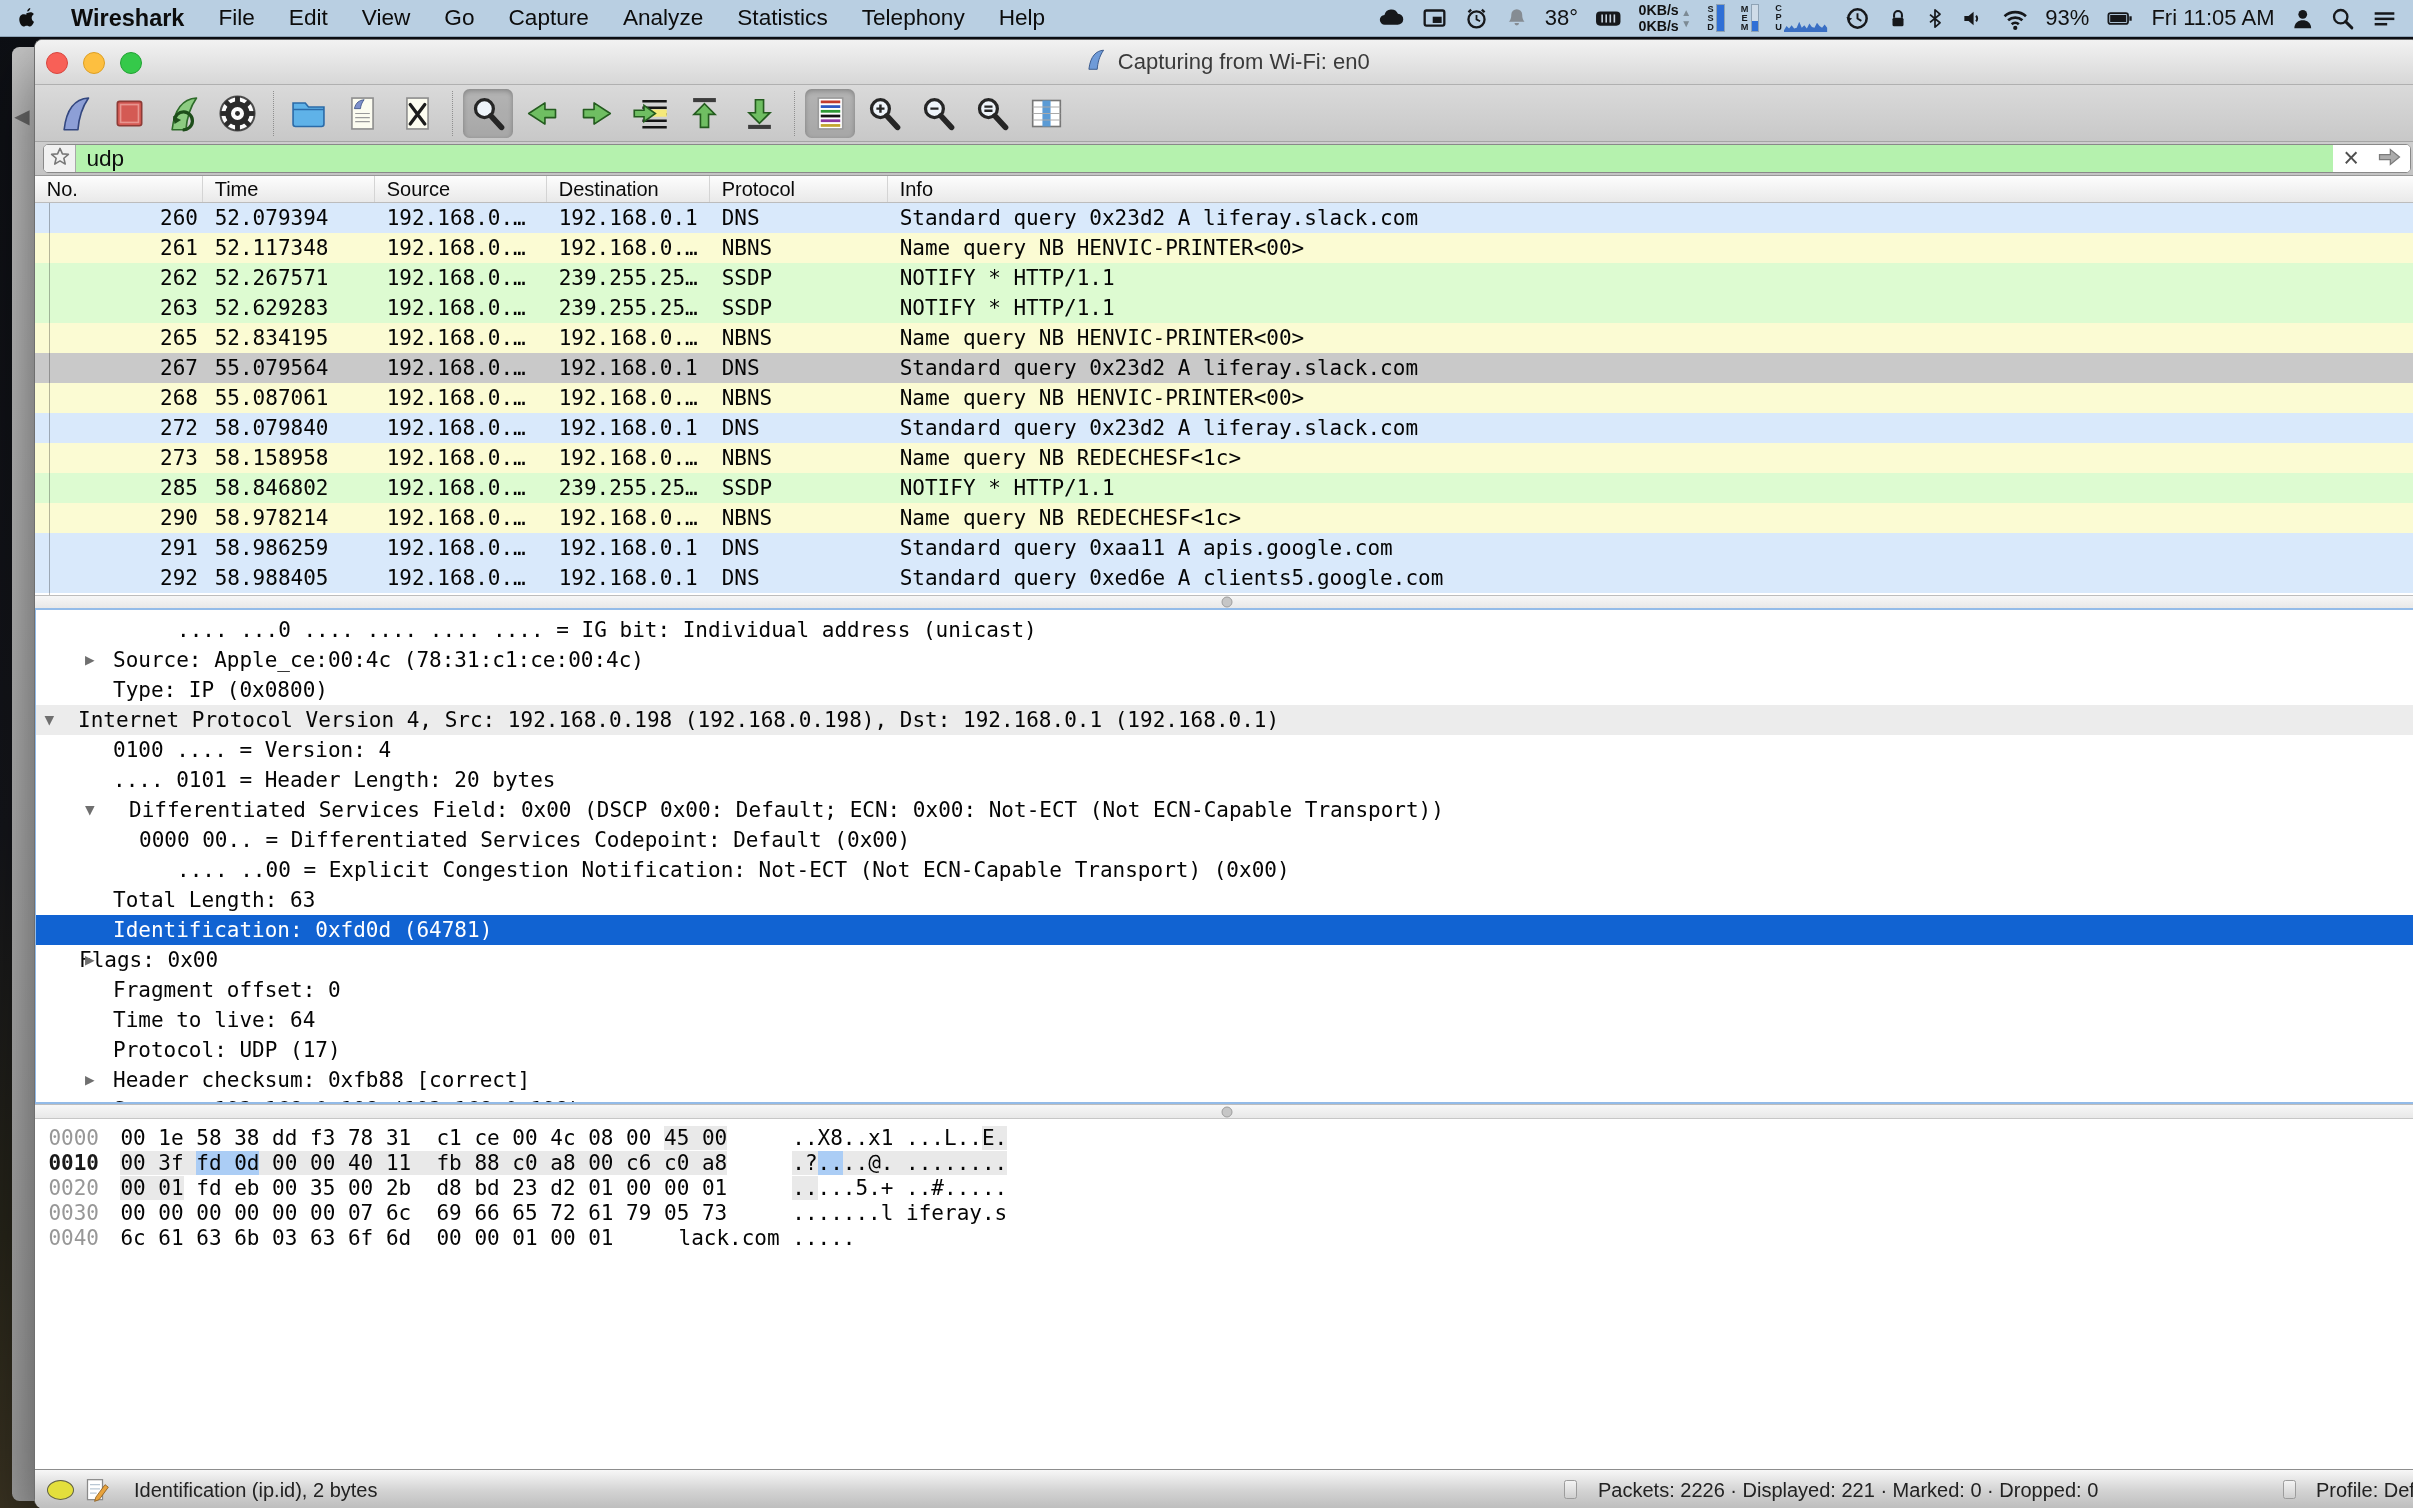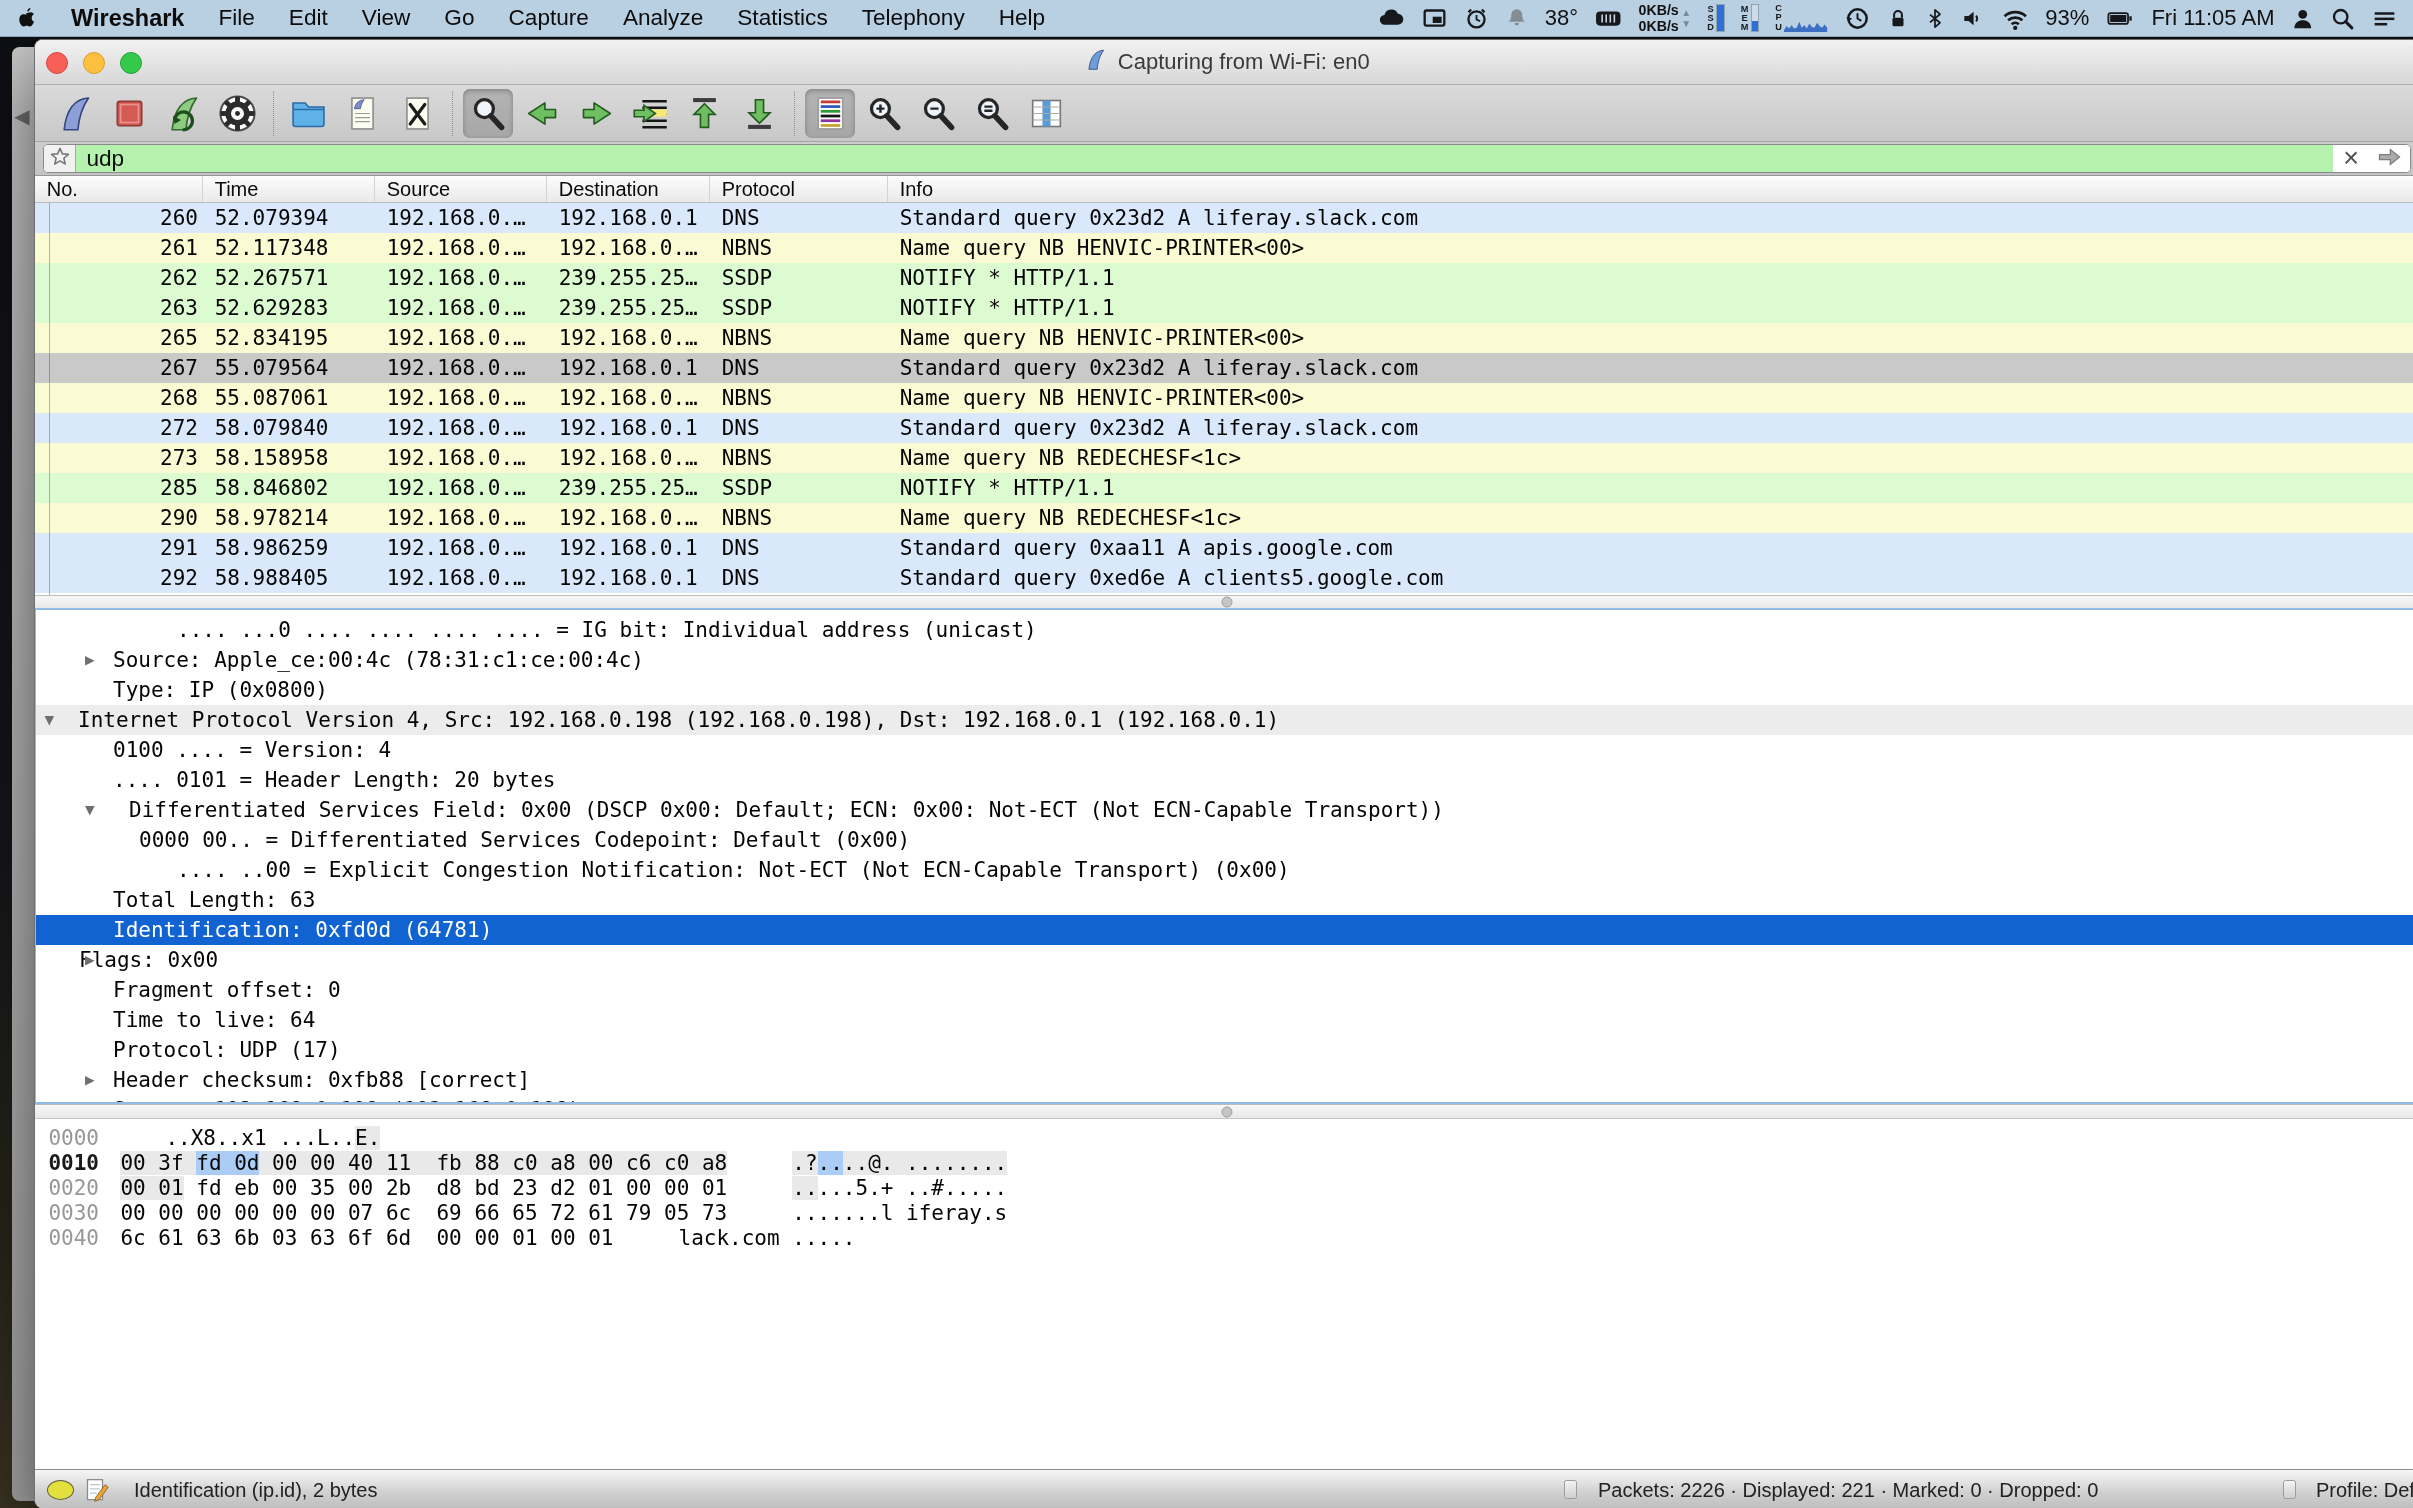--- a/index.html
+++ b/index.html
@@ -543,21 +543,21 @@
       <div class="dline"><span class="dtext" style="padding-left: 77px;">Protocol: UDP (17)</span></div>
       <div class="dline"><span class="arr" style="left: 49px;">▶</span><span class="dtext" style="padding-left: 77px;">Header checksum: 0xfb88 [correct]</span></div>
       <div class="dline"><span class="dtext" style="padding-left: 77px;">Source: 192.168.0.198 (192.168.0.198)</span></div>
     </div>
 
   <div class="splitter sp2">
       <span class="spdot"></span>
     </div>
 
   <div class="hexpane" id="hexpane">
-      <div class="hexline"><span class="hoff">0000</span><span class="hascii"><span>..X8..x1 ...L..</span><span class="hl-g">E.</span></span></div>
+      <div class="hexline"><span class="hoff">0000</span><span class="hbytes"><span>00 1e 58 38 dd f3 78 31  c1 ce 00 4c 08 00 </span><span class="hl-g">45 00</span></span><span class="hascii"><span>..X8..x1 ...L..</span><span class="hl-g">E.</span></span></div>
       <div class="hexline"><span class="hoff active">0010</span><span class="hbytes"><span class="hl-g">00 3f </span><span class="hl-b">fd 0d</span><span class="hl-g"> 00 00 40 11  fb 88 c0 a8 00 c6 c0 a8</span></span><span class="hascii"><span class="hl-g">.?</span><span class="hl-b">..</span><span class="hl-g">..@. ........</span></span></div>
       <div class="hexline"><span class="hoff">0020</span><span class="hbytes"><span class="hl-g">00 01</span><span> fd eb 00 35 00 2b  d8 bd 23 d2 01 00 00 01</span></span><span class="hascii"><span class="hl-g">..</span><span>...5.+ ..#.....</span></span></div>
       <div class="hexline"><span class="hoff">0030</span><span class="hbytes"><span>00 00 00 00 00 00 07 6c  69 66 65 72 61 79 05 73</span></span><span class="hascii"><span>.......l iferay.s</span></span></div>
       <div class="hexline"><span class="hoff">0040</span><span class="hbytes"><span>6c 61 63 6b 03 63 6f 6d  00 00 01 00 01</span></span><span class="hascii"><span>lack.com .....</span></span></div>
     </div>
 
   <div class="statusbar">
     <span class="sbled"></span>
     <span class="sbpencil">
       <svg width="25" height="27" viewBox="0 0 30 32">

